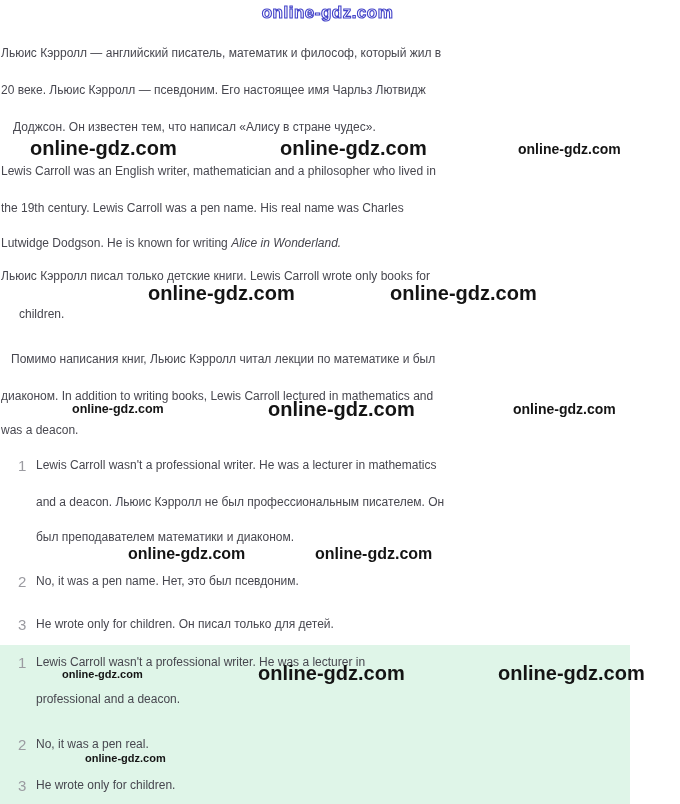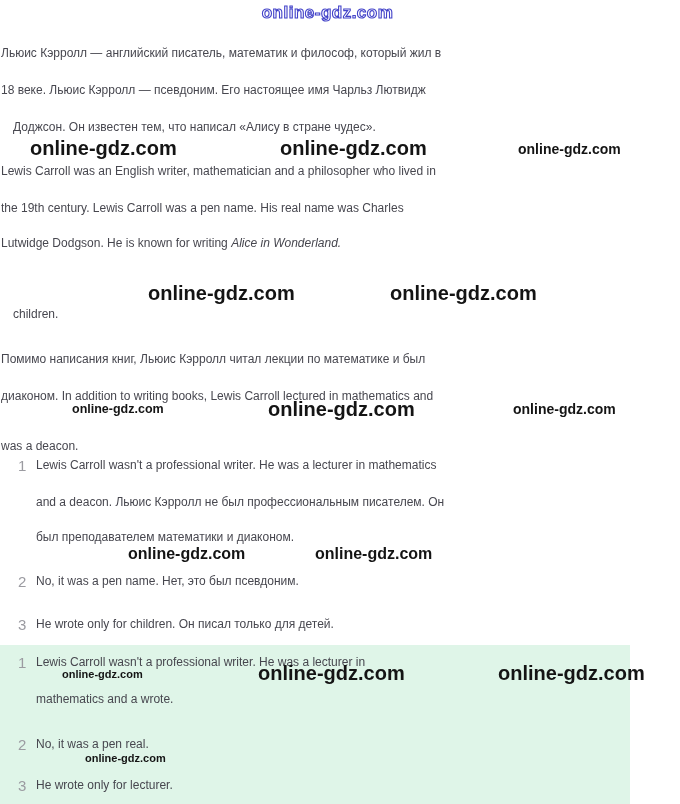--- a/index.html
+++ b/index.html
@@ -66,39 +66,40 @@
   }
 </style>
 </head>
 <body>
 
 <div class="page">
 
   <div class="wm-outline" style="left:50%; top:4px; transform:translateX(-50%);">online-gdz.com</div>
 
   <div class="tl" style="left:1px; top:43px">Льюис Кэрролл — английский писатель, математик и философ, который жил в</div>
-  <div class="tl" style="left:1px; top:80px">18 веке. Льюис Кэрролл — псевдоним. Его настоящее имя Чарльз Лютвидж</div>
+  <div class="tl" style="left:1px; top:80px">20 веке. Льюис Кэрролл — псевдоним. Его настоящее имя Чарльз Лютвидж</div>
   <div class="tl" style="left:13px; top:117px">Доджсон. Он известен тем, что написал «Алису в стране чудес».</div>
 
   <span class="wm wm-xl" style="left:30px;  top:138px">online-gdz.com</span>
   <span class="wm wm-xl" style="left:280px; top:138px">online-gdz.com</span>
   <span class="wm wm-md" style="left:518px; top:142px">online-gdz.com</span>
 
   <div class="tl" style="left:1px; top:161px">Lewis Carroll was an English writer, mathematician and a philosopher who lived in</div>
   <div class="tl" style="left:1px; top:198px">the 19th century. Lewis Carroll was a pen name. His real name was Charles</div>
   <div class="tl" style="left:1px; top:233px"><span>Lutwidge Dodgson. He is known for writing </span><i>Alice in Wonderland.</i></div>
 
-  <div class="tl" style="left:13px; top:304px">children.</div>
+  <div class="tl" style="left:1px; top:266px">Льюис Кэрролл писал только детские книги. Lewis Carroll wrote only books for</div>
+  <div class="tl" style="left:19px; top:304px">children.</div>
 
   <span class="wm wm-xl" style="left:148px; top:283px">online-gdz.com</span>
   <span class="wm wm-xl" style="left:390px; top:283px">online-gdz.com</span>
 
-  <div class="tl" style="left:1px; top:349px">Помимо написания книг, Льюис Кэрролл читал лекции по математике и был</div>
+  <div class="tl" style="left:11px; top:349px">Помимо написания книг, Льюис Кэрролл читал лекции по математике и был</div>
   <div class="tl" style="left:1px; top:386px">диаконом. In addition to writing books, Lewis Carroll lectured in mathematics and</div>
-  <div class="tl" style="left:1px; top:436px">was a deacon.</div>
+  <div class="tl" style="left:1px; top:420px">was a deacon.</div>
 
   <span class="wm wm-sm" style="left:72px;  top:403px">online-gdz.com</span>
   <span class="wm wm-xl" style="left:268px; top:399px">online-gdz.com</span>
   <span class="wm wm-md" style="left:513px; top:402px">online-gdz.com</span>
 
   <div class="num" style="left:18px; top:456px">1</div>
   <div class="tl" style="left:36px; top:455px">Lewis Carroll wasn't a professional writer. He was a lecturer in mathematics</div>
   <div class="tl" style="left:36px; top:527px">был преподавателем математики и диаконом.</div>
   <div class="tl" style="left:36px; top:492px">and a deacon. Льюис Кэрролл не был профессиональным писателем. Он</div>
 
@@ -113,23 +114,23 @@
 
   <div class="answer-box"></div>
 
   <div class="num" style="left:18px; top:653px">1</div>
   <div class="tl" style="left:36px; top:652px">Lewis Carroll wasn't a professional writer. He was a lecturer in</div>
 
   <span class="wm wm-xs" style="left:62px;  top:669px">online-gdz.com</span>
   <span class="wm wm-xl" style="left:258px; top:663px">online-gdz.com</span>
   <span class="wm wm-xl" style="left:498px; top:663px">online-gdz.com</span>
 
-  <div class="tl" style="left:36px; top:689px">mathematics and a wrote.</div>
+  <div class="tl" style="left:36px; top:689px">professional and a deacon.</div>
 
   <div class="num" style="left:18px; top:735px">2</div>
   <div class="tl" style="left:36px; top:734px">No, it was a pen real.</div>
 
   <span class="wm wm-xs" style="left:85px; top:753px">online-gdz.com</span>
 
   <div class="num" style="left:18px; top:776px">3</div>
-  <div class="tl" style="left:36px; top:775px">He wrote only for lecturer.</div>
+  <div class="tl" style="left:36px; top:775px">He wrote only for children.</div>
 
 </div>
 
 </body></html>

